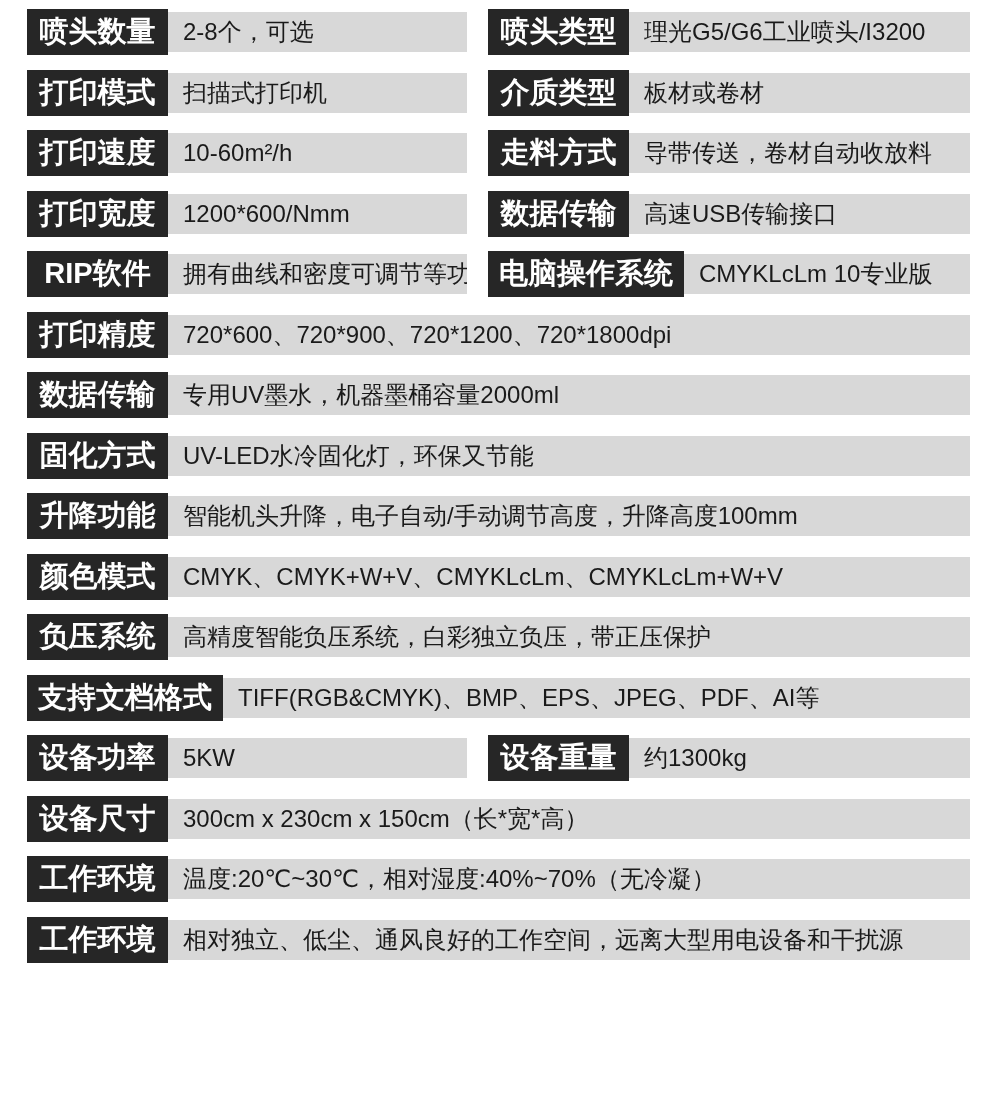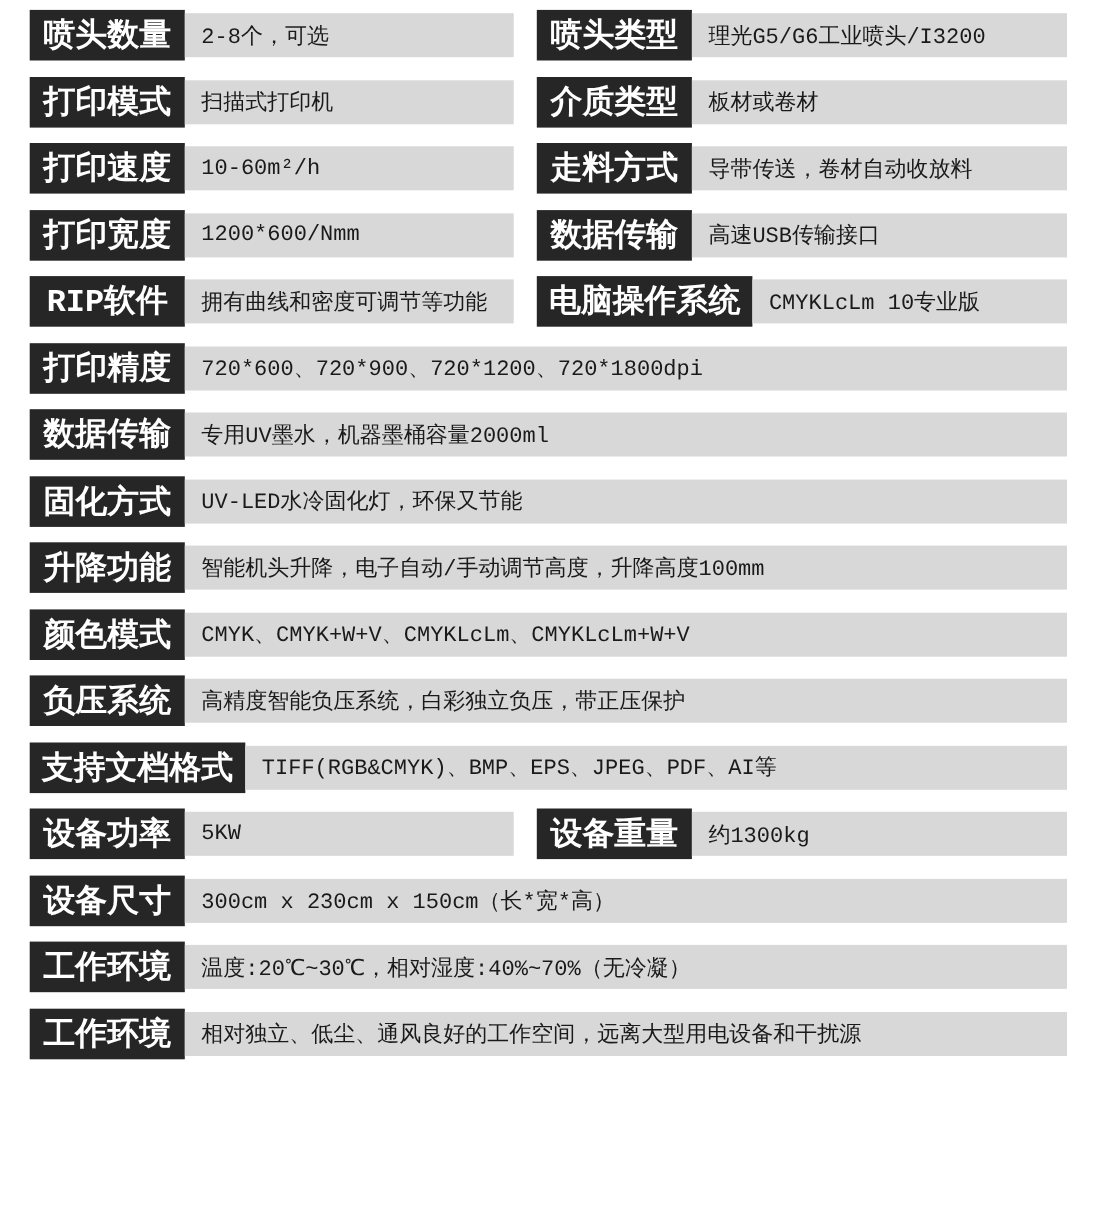--- a/index.html
+++ b/index.html
@@ -16,21 +16,20 @@
     font-family:"Liberation Sans","DejaVu Sans",sans-serif;
   }
   .spec-table{
     width:1000px;
     padding:9px 30px 0 27px;
   }
   .row{
     display:flex;
     height:46px;
     margin-bottom:14.5px;
-    font-family:Liberation Mono, monospace;
   }
   .cell{
     display:flex;
     flex:1;
     min-width:0;
   }
   .cell-half-left{
     flex:0 0 440px;
     margin-right:21px;
   }
@@ -43,21 +42,21 @@
     display:flex;
     align-items:center;
     justify-content:center;
     padding:0 11px;
     white-space:nowrap;
     flex:0 0 auto;
   }
   .value{
     background:var(--value-bg);
     color:var(--value-text);
-    font-size:20px;
+    font-size:24px;
     flex:1;
     display:flex;
     align-items:center;
     padding:0 15px;
     margin:3px 0;
     white-space:nowrap;
     overflow:hidden;
   }
 </style>
 </head>

